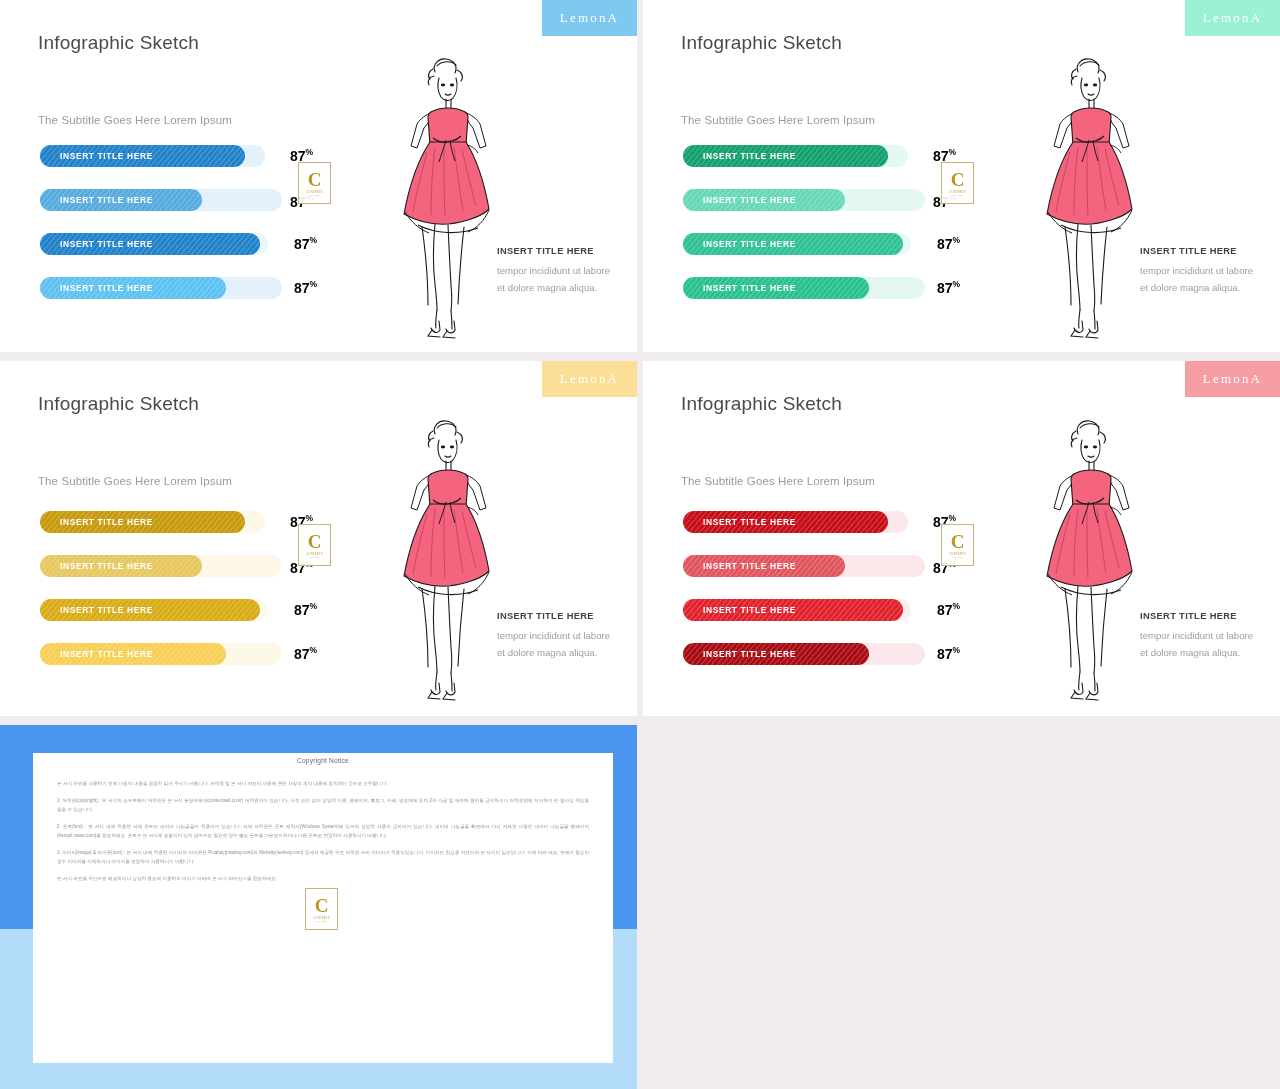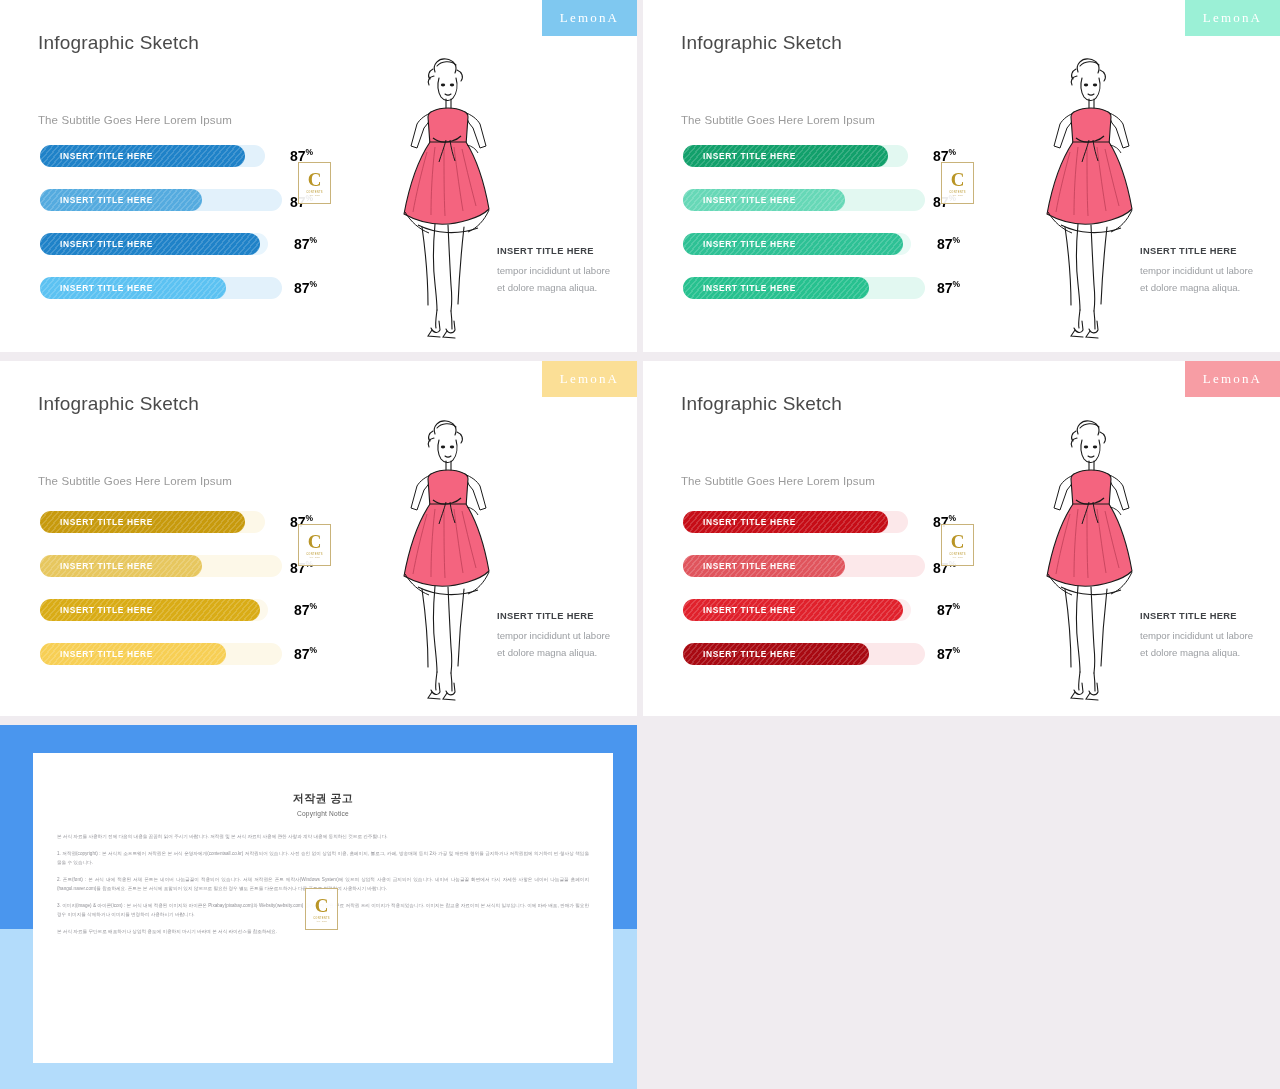--- a/index.html
+++ b/index.html
@@ -541,21 +541,20 @@
       <div class="desc-title">INSERT TITLE HERE</div>
       <div class="desc-body">tempor incididunt ut labore et dolore magna aliqua.</div>
     </div>
   </div>
 
   <div class="slide s5">
     <div class="cp-outer">
       <div class="cp-outer-lower"></div>
 
       <div class="cp-paper">
-        <div class="cp-title">저작권 공고</div>
         <div class="cp-subtitle">Copyright Notice</div>
         <div class="cp-body">
           <p>본 서식 자료를 사용하기 전에 다음의 내용을 꼼꼼히 읽어 주시기 바랍니다. 저작권 및 본 서식 자료의 사용에 관한 사항과 계약 내용에 동의하신 것으로 간주됩니다.</p>
           <p>1. 저작권(copyright) : 본 서식의 소프트웨어 저작권은 본 서식 운영자에게(contentsall.co.kr) 저작권되어 있습니다. 사전 승인 없이 상업적 이용, 홈페이지, 블로그, 카페, 방송매체 등의 2차 가공 및 재판매 행위를 금지하거나 저작권법에 의거하여 민·형사상 책임을 물을 수 있습니다.</p>
           <p>2. 폰트(font) : 본 서식 내에 적용된 서체 폰트는 네이버 나눔글꼴이 적용되어 있습니다. 서체 저작권은 폰트 제작사(Windows System)에 있으며 상업적 사용이 금지되어 있습니다. 네이버 나눔글꼴 화면에서 다시 자세한 사항은 네이버 나눔글꼴 홈페이지(hangul.naver.com)를 참조하세요. 폰트는 본 서식에 포함되어 있지 않으므로 필요한 경우 별도 폰트를 다운로드하거나 다른 폰트로 변경하여 사용하시기 바랍니다.</p>
           <p>3. 이미지(image) &amp; 아이콘(icon) : 본 서식 내에 적용된 이미지와 아이콘은 Pixabay(pixabay.com)와 Websity(websity.com) 등에서 제공된 무료 저작권 프리 이미지가 적용되었습니다. 이미지는 참고용 자료이며 본 서식의 일부입니다. 이에 따라 배포, 판매가 필요한 경우 이미지를 삭제하거나 이미지를 변경하여 사용하시기 바랍니다.</p>
           <p>본 서식 자료를 무단으로 배포하거나 상업적 용도에 이용하지 마시기 바라며 본 서식 라이선스를 참조하세요.</p>
         </div>
       </div>
 

